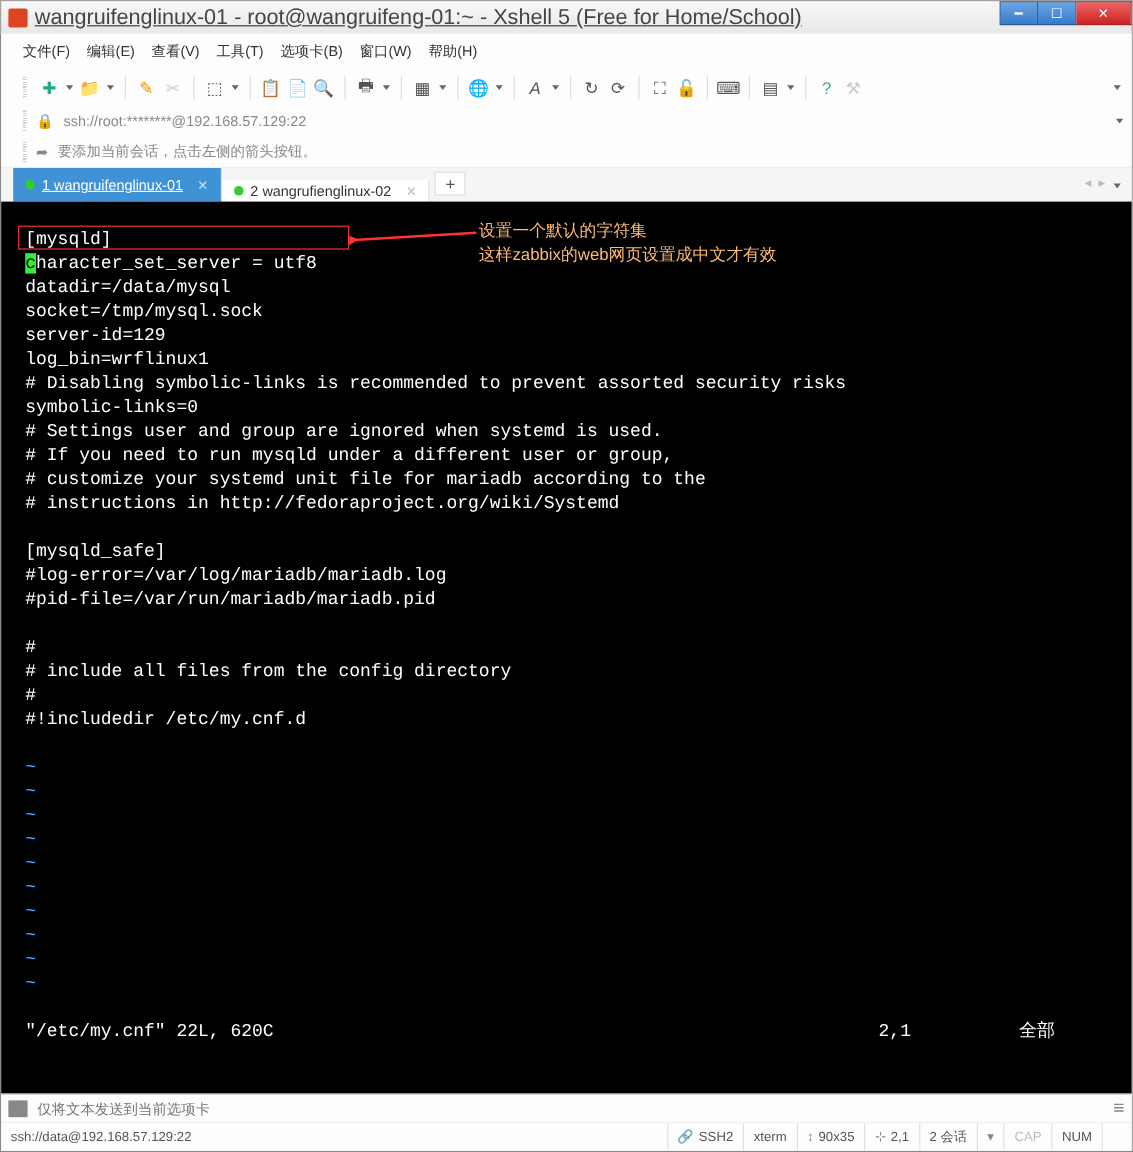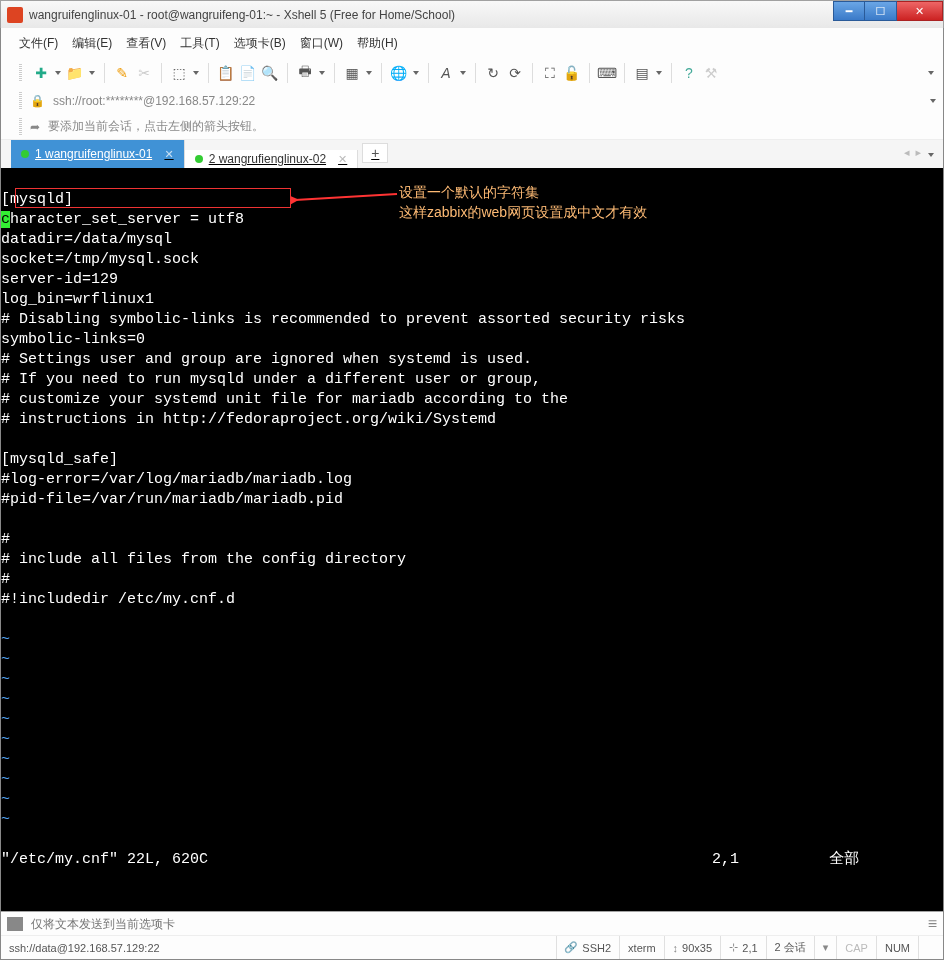--- a/index.html
+++ b/index.html
@@ -1,21 +1,21 @@
 <!DOCTYPE html>
 <html><head>
 <meta charset="utf-8">
 <style>
 * { margin: 0; padding: 0; box-sizing: border-box; }
 body { font-family: "Microsoft YaHei", Tahoma, sans-serif; font-size: 12px; background: #fff; width: 944px; height: 960px; overflow: hidden; position: relative; }
 
 
 .titlebar { height: 28px; background: linear-gradient(#f8f8f8, #e8e8e8); border: 1px solid #a0a0a0; border-bottom: none; display: flex; align-items: center; padding-left: 6px; position: relative; }
 .titlebar .app-icon { width: 16px; height: 16px; background: #d42; border-radius: 2px; margin-right: 6px; }
-.titlebar .title-text { color: #444; font-size: 12px; }
+.titlebar .title-text { color: #444; font-size: 18px; text-decoration: underline; }
 .win-buttons { position: absolute; right: 0; top: 0; display: flex; }
 .win-btn { width: 32px; height: 20px; display: flex; align-items: center; justify-content: center; font-size: 11px; color: #fff; }
 .win-min { background: linear-gradient(#6aa6e6, #3a7ac8); border: 1px solid #2a5a98; }
 .win-max { background: linear-gradient(#6aa6e6, #3a7ac8); border: 1px solid #2a5a98; border-left: none; }
 .win-close { width: 46px; background: linear-gradient(#e66, #c22); border: 1px solid #a22; border-left: none; }
 
 
 .window { border: 1px solid #888; border-top: none; height: 932px; display: flex; flex-direction: column; background: #fdfdfd; }
 
 
@@ -36,34 +36,34 @@
 .addressbar { height: 26px; background: #fdfdfd; padding: 0 18px; display: flex; align-items: center; gap: 8px; color: #888; font-size: 12px; position: relative; }
 .addressbar::before { content: ""; width: 3px; height: 18px; background: repeating-linear-gradient(#ccc, #ccc 1px, #fff 1px, #fff 2px); }
 .lock-icon { color: #999; }
 .addr-overflow { position: absolute; right: 6px; }
 
 
 .infobar { height: 26px; background: #fdfdfd; padding: 0 18px; display: flex; align-items: center; color: #888; font-size: 12px; border-bottom: 1px solid #eee; gap: 8px;}
 .infobar::before { content: ""; width: 3px; height: 18px; background: repeating-linear-gradient(#ccc, #ccc 1px, #fff 1px, #fff 2px); }
 
 
-.tabbar { height: 28px; background: #f5f5f5; display: flex; align-items: stretch; padding-left: 10px; position: relative; text-decoration: underline; }
+.tabbar { height: 28px; background: #f5f5f5; display: flex; align-items: stretch; padding-left: 10px; position: relative; }
 .tab { display: flex; align-items: center; padding: 0 10px; gap: 6px; font-size: 12px; border-right: 1px solid #ddd; }
 .tab.active { background: #4092d6; color: #fff; }
 .tab.inactive { background: #fff; color: #333; margin-top: 10px; }
 .tab .dot { width: 8px; height: 8px; border-radius: 50%; }
 .tab.active .dot { background: #3c3; }
 .tab.inactive .dot { background: #3c3; }
 .tab .x { color: rgba(255,255,255,.7); margin-left: 6px; font-size: 11px; }
 .tab.inactive .x { color: #bbb; }
 .tab-add { width: 26px; display: flex; align-items: center; justify-content: center; border: 1px solid #ddd; background: #fff; margin-left: 4px; margin-top: 3px; height: 20px; font-size: 14px; color: #555; }
 .tabbar-nav { position: absolute; right: 8px; top: 6px; color: #bbb; display: flex; gap: 6px; font-size: 11px; }
 
 
-.terminal { flex: 1; background: #000; color: #fff; font-family: "Consolas", "Courier New", monospace; font-size: 15px; line-height: 20px; padding: 2px 0; position: relative; white-space: pre; overflow: hidden; }
+.terminal { flex: 1; background: #000; color: #fff; font-family: "Consolas", "Courier New", monospace; font-size: 15px; line-height: 20px; padding: 2px 20px; position: relative; white-space: pre; overflow: hidden; }
 .terminal .highlight-box { position: absolute; border: 1px solid #e33; left: 14px; top: 20px; width: 276px; height: 20px; pointer-events: none; }
 .terminal .cursor-char { background: #3e3; color: #000; }
 .terminal .tilde { color: #5af; }
 .annotation { position: absolute; color: #fdba74; font-family: "Microsoft YaHei", sans-serif; font-size: 14px; line-height: 20px; }
 .arrow-svg { position: absolute; left: 290px; top: 22px; }
 
 
 .inputline { height: 24px; background: #fdfdfd; display: flex; align-items: center; padding: 0 6px; gap: 8px; border-top: 1px solid #a3a3a3; }
 .inputline .ico { width: 16px; height: 14px; background: #888; }
 .inputline input { flex: 1; border: none; background: transparent; font-size: 12px; color: #aaa; outline: none; }

